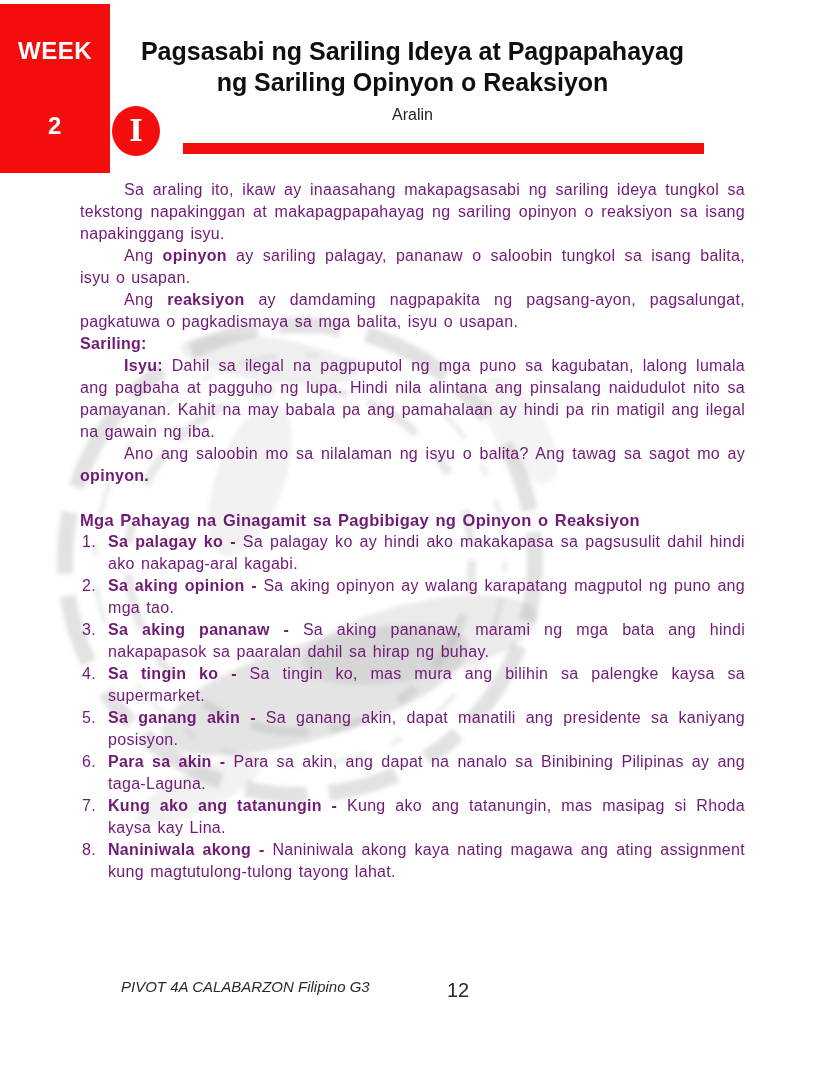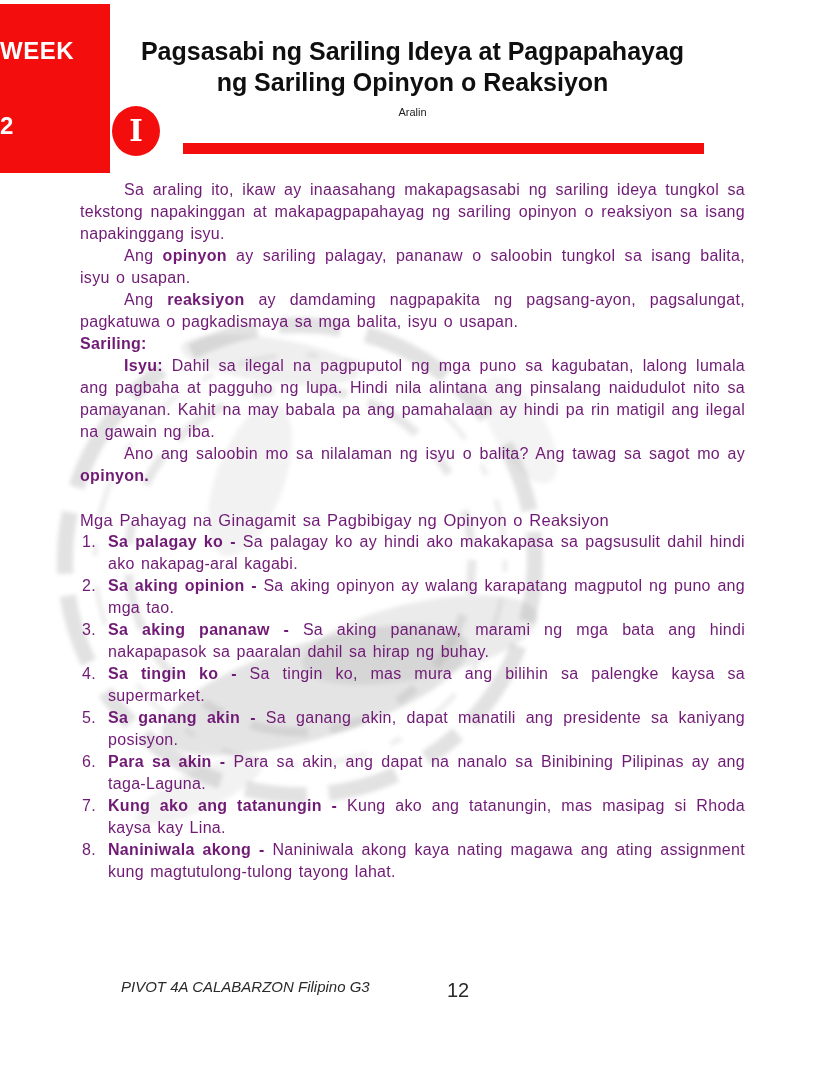--- a/index.html
+++ b/index.html
@@ -5,31 +5,31 @@
   html,body{margin:0;padding:0;}
   body{
     width:825px;height:1075px;position:relative;background:#ffffff;
     font-family:"Liberation Sans", sans-serif;color:var(--text,#1b1b1b);
     overflow:hidden;
   }
   
   .week-box{
     position:absolute;left:0;top:4px;width:110px;height:169px;
     background:var(--accent_red,#f40d0d);color:#fff;
-    display:flex;flex-direction:column;justify-content:center;
+    display:flex;flex-direction:column;align-items:center;justify-content:center;
     font-weight:bold;font-size:24px;line-height:1.18;letter-spacing:.5px;gap:47px;
   }
   .header{
     position:absolute;left:80px;top:36px;width:665px;text-align:center;
   }
   .title{
     font-size:25px;font-weight:bold;line-height:1.22;color:#0f0f0f;margin:0;
   }
   .subtitle{
-    font-size:11px;margin-top:9px;color:#222;
+    font-size:16px;margin-top:9px;color:#222;
   }
   .lesson-circle{
     position:absolute;left:112px;top:106px;width:48px;height:50px;border-radius:50%;
     background:var(--accent_red,#f40d0d);color:#fff;
     display:flex;align-items:center;justify-content:center;
     font-family:"DejaVu Serif", serif;font-size:29px;font-weight:bold;
   }
   .lesson-bar{
     position:absolute;left:183px;top:143px;width:521px;height:11px;
     background:var(--accent_red,#f40d0d);
@@ -42,21 +42,21 @@
   
   .content{
     position:absolute;left:80px;top:179px;width:665px;
     font-size:16px;line-height:22px;text-align:justify;
     letter-spacing:.3px;word-spacing:1.5px;color:#701a75;
   }
   p.para{margin:0;}
   p.para.indent{text-indent:44px;}
   .b{font-weight:bold;margin-top:47px;}
   .list-heading{
-    font-weight:normal;font-size:16.5px;margin-top:22px;text-align:left;
+    font-weight:bold;font-size:16.5px;margin-top:22px;text-align:left;
   }
   ol.expr-list{list-style:none;margin:0;padding:0;}
   li.expr-item{position:relative;padding-left:28px;text-align:justify;}
   li.expr-item .num{position:absolute;left:2px;top:0;}
   
   .footer{
     position:absolute;left:80px;top:978px;width:665px;font-size:15px;color:#2a2a2a;margin-left:41px;
   }
   .footer .source{font-style:italic;}
   .footer .page-num{position:absolute;left:326px;top:1px;font-style:normal;font-size:20px;}

